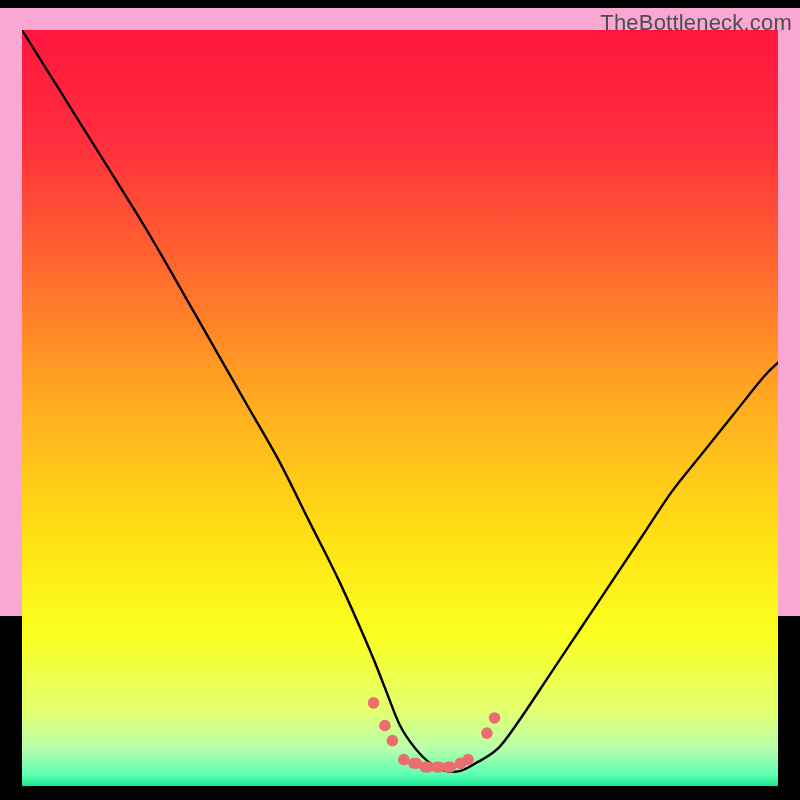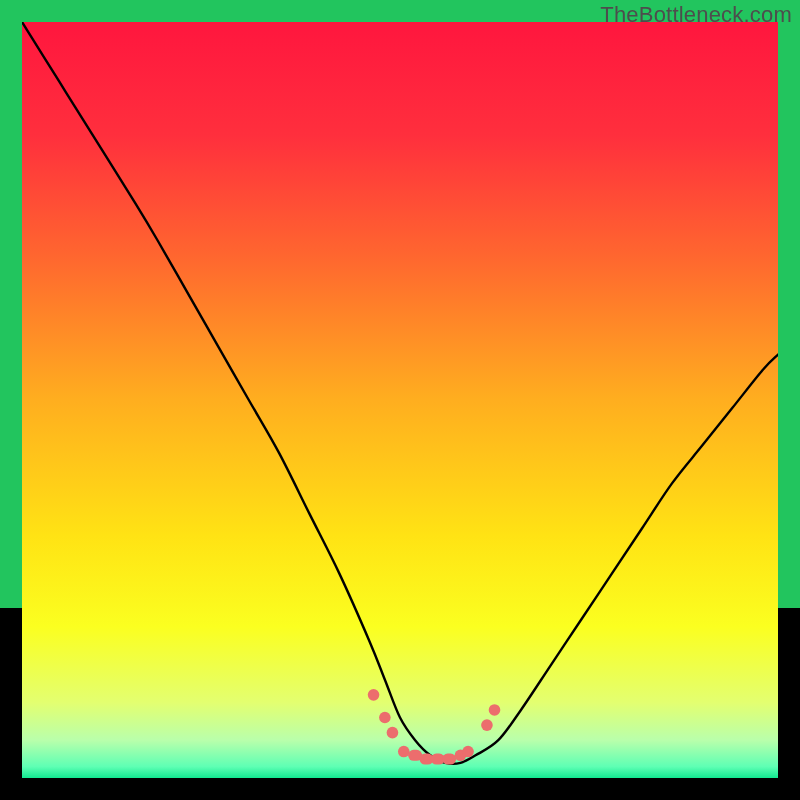--- a/index.html
+++ b/index.html
@@ -7,24 +7,24 @@
     padding: 0;
     width: 800px;
     height: 800px;
     overflow: hidden;
     background: #000;
     font-family: Arial, Helvetica, sans-serif;
   }
   .frame {
     position: absolute;
     left: 0;
-    top: 0;
+    top: 8px;
     width: 800px;
     height: 608px;
-    background: #22c55e;
+    background: #f9a8d4;
   }
   .plot {
     position: absolute;
     left: 22px;
     top: 22px;
     width: 756px;
     height: 756px;
     overflow: hidden;
   }
   .watermark {

